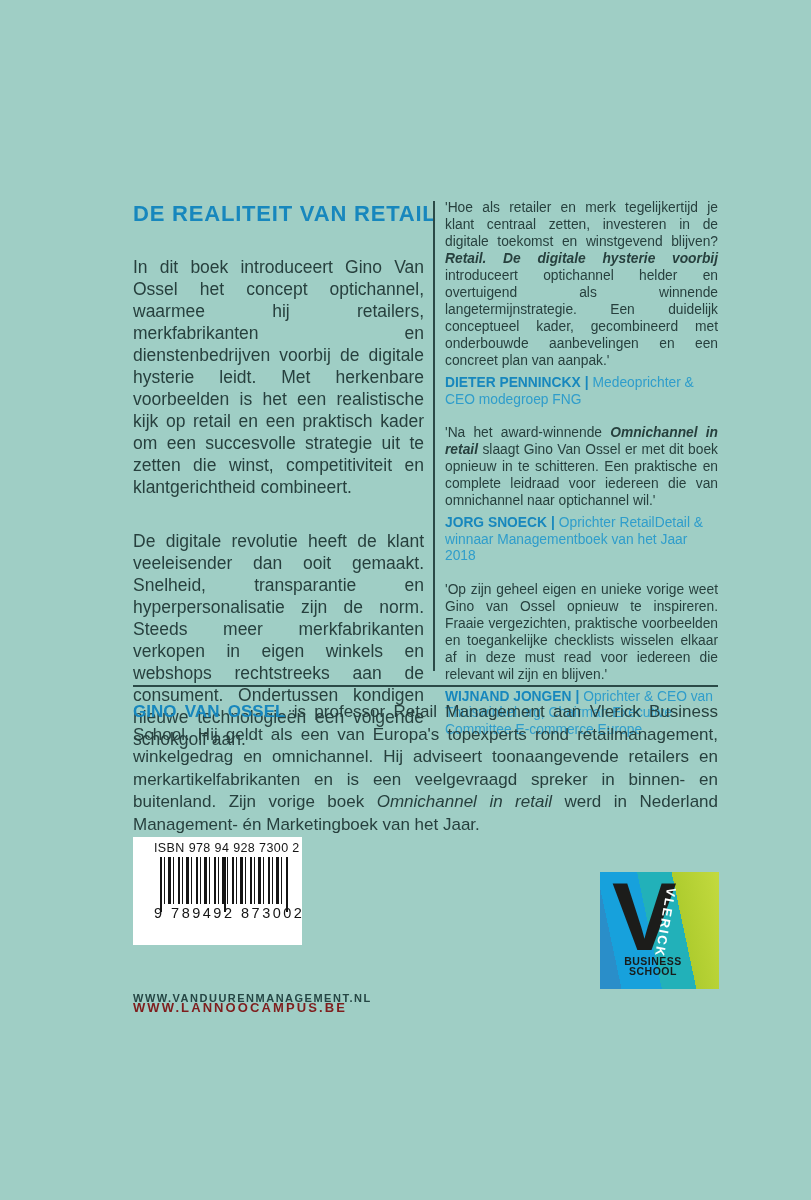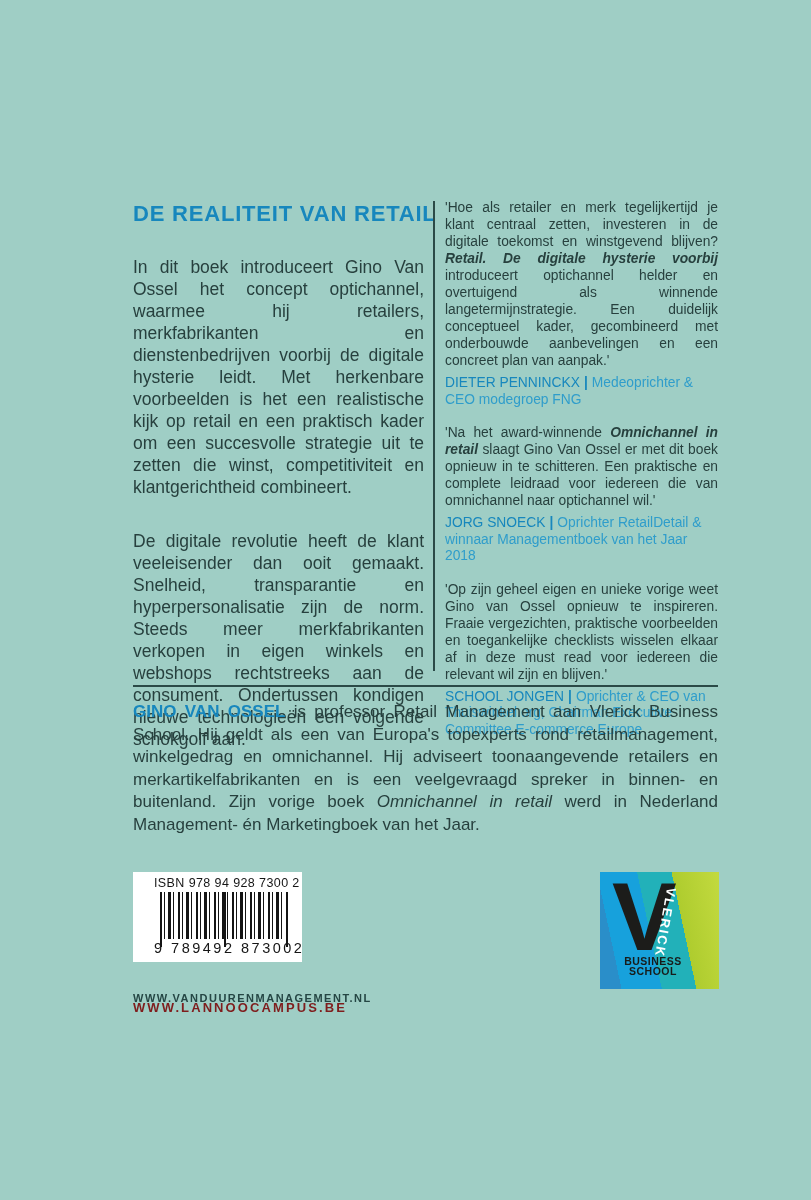--- a/index.html
+++ b/index.html
@@ -44,21 +44,21 @@
     position: absolute;
     left: 445px; top: 199px;
     width: 273px;
     font-size: 13.8px;
     line-height: 17px;
   }
   .quote { margin: 0 0 16px 0; }
   .quote-text { text-align: justify; hyphens: auto; margin: 0; }
   .quote-text .it { font-style: italic; font-weight: bold; }
   .quote-attr { margin-top: 6px; line-height: 16.5px; }
-  .quote-attr .name { font-weight: 400; color: #1787bd; }
+  .quote-attr .name { font-weight: 700; color: #1787bd; }
   .quote-attr .sep { font-weight: 700; color: #1787bd; margin: 0 4px; }
   .quote-attr .role { color: #2f9dcb; }
   .section-rule {
     position: absolute;
     left: 133px; top: 685px;
     width: 585px; height: 2px;
     background: #2b4a47;
   }
   .author-bio {
     position: absolute;
@@ -66,22 +66,22 @@
     width: 585px;
     font-size: 17px;
     line-height: 22.5px;
     text-align: justify;
     hyphens: auto;
   }
   .author-bio .name { font-weight: 700; color: #1787bd; }
   .author-bio .it { font-style: italic; }
   .barcode-box {
     position: absolute;
-    left: 133px; top: 872px;
-    width: 169px; height: 90px;
+    left: 133px; top: 837px;
+    width: 169px; height: 108px;
     background: #ffffff;
     padding: 4px 8px 0 21px;
   }
   .isbn-label {
     font-size: 12.5px;
     letter-spacing: 0.4px;
     color: #161616;
     text-align: center;
     white-space: nowrap;
   }
@@ -186,21 +186,21 @@
       <p class="quote-attr"><span class="name">DIETER PENNINCKX</span><span class="sep">|</span><span class="role">Medeoprichter &amp; CEO modegroep FNG</span></p>
     </div>
 
     <div class="quote">
       <p class="quote-text"><span>'Na het award-winnende </span><span class="it">Omnichannel in retail</span><span> slaagt Gino Van Ossel er met dit boek opnieuw in te schitteren. Een praktische en complete leidraad voor iedereen die van omnichannel naar optichannel wil.'</span></p>
       <p class="quote-attr"><span class="name">JORG SNOECK</span><span class="sep">|</span><span class="role">Oprichter RetailDetail &amp; winnaar Managementboek van het Jaar 2018</span></p>
     </div>
 
     <div class="quote">
       <p class="quote-text"><span>'Op zijn geheel eigen en unieke vorige weet Gino van Ossel opnieuw te inspireren. Fraaie vergezichten, praktische voorbeelden en toegankelijke checklists wisselen elkaar af in deze must read voor iedereen die relevant wil zijn en blijven.'</span><span class="it"></span><span></span></p>
-      <p class="quote-attr"><span class="name">SCHOOL JONGEN</span><span class="sep">|</span><span class="role">Oprichter &amp; CEO van Thuiswinkel.org, Chairman Executive Committee E-commerce Europe</span></p>
+      <p class="quote-attr"><span class="name">WIJNAND JONGEN</span><span class="sep">|</span><span class="role">Oprichter &amp; CEO van Thuiswinkel.org, Chairman Executive Committee E-commerce Europe</span></p>
     </div>
 
   </div>
 
   <div class="section-rule"></div>
 
   <div class="author-bio"><span class="name">GINO VAN OSSEL</span><span> is professor Retail Management aan Vlerick Business School. Hij geldt als een van Europa's topexperts rond retailmanagement, winkelgedrag en omnichannel. Hij adviseert toonaangevende retailers en merkartikelfabrikanten en is een veelgevraagd spreker in binnen- en buitenland. Zijn vorige boek </span><span class="it">Omnichannel in retail</span><span> werd in Nederland Management- én Marketingboek van het Jaar.</span></div>
 
   <div class="barcode-box">
     <div class="isbn-label">ISBN 978 94 928 7300 2</div>

